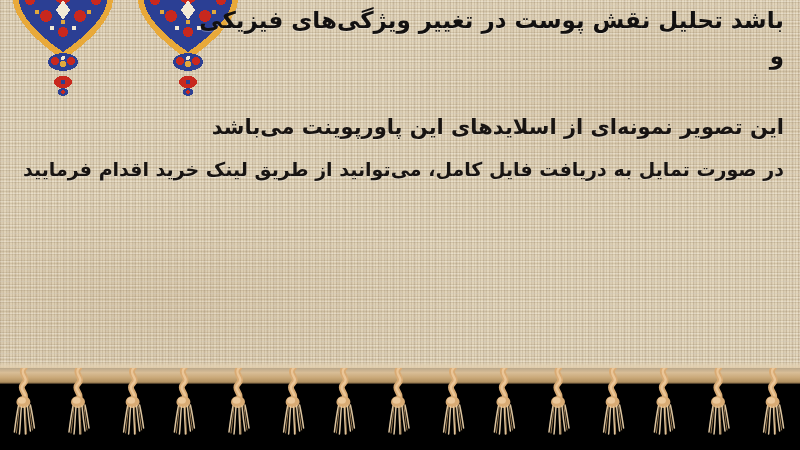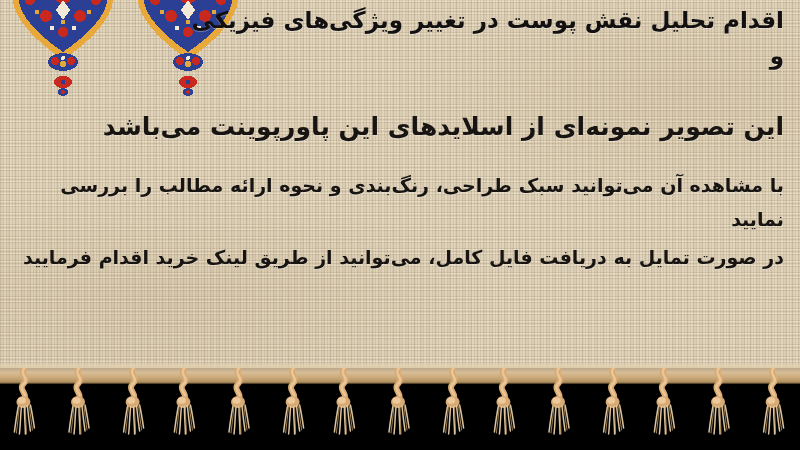--- a/index.html
+++ b/index.html
@@ -84,21 +84,21 @@
   }
   .body-block{
     position:absolute;right:16px;top:110px;width:770px;
     text-align:right;direction:rtl;
     color:#181412;
     font-family:"DejaVu Sans","Liberation Sans",sans-serif;
     font-weight:700;
     text-shadow:0 1px 0 rgba(255,255,255,.28);
   }
   .body-line{display:block;}
-  .body-line.l1{font-size:25px;line-height:34px;margin-bottom:24px;}
+  .body-line.l1{font-size:21px;line-height:34px;margin-bottom:8px;}
   .body-line.l2{font-size:19px;line-height:34px;margin-bottom:4px;}
   .body-line.l3{font-size:19px;line-height:34px;}
 </style>
 </head>
 <body>
 
 <div class="stage">
 
   <div class="carpet-field">
     <div class="weave"></div>
@@ -196,26 +196,25 @@
       <circle cx="20" cy="12" r="3" fill="#e0a83c"></circle>
       <circle cx="20" cy="6" r="2" fill="#f2ead6"></circle>
       <ellipse cx="20" cy="30" rx="9" ry="6" fill="#c8281e"></ellipse>
       <circle cx="20" cy="30" r="2.5" fill="#2b3f94"></circle>
       <ellipse cx="20" cy="40" rx="5" ry="4" fill="#2b3f94"></ellipse>
       <circle cx="20" cy="40" r="1.8" fill="#c8281e"></circle>
     </svg>
   </div>
 
   <div class="title-block">
-    <div>اقدام تحلیل نقش پوست در تغییر ویژگی‌های فیزیکی و</div>
+    <div>باشد تحلیل نقش پوست در تغییر ویژگی‌های فیزیکی و</div>
   </div>
 
   <div class="body-block">
     <span class="body-line l1">این تصویر نمونه‌ای از اسلایدهای این پاورپوینت می‌باشد</span>
-    <span class="body-line l2">با مشاهده آن می‌توانید سبک طراحی، رنگ‌بندی و نحوه ارائه مطالب را بررسی نمایید</span>
     <span class="body-line l3">در صورت تمایل به دریافت فایل کامل، می‌توانید از طریق لینک خرید اقدام فرمایید</span>
   </div>
 
   <div class="black-band"></div>
   <div class="carpet-edge"></div>
   <div class="fringe-row">
       <div class="tassel" style="left: 9.6px;"><svg viewBox="0 0 34 68" width="34" height="68">
           <g transform="translate(-1.6,0)">
             <path d="M16 0 C10 6 22 10 15 16 C9 22 21 26 15 32" fill="none" stroke="#d9ab74" stroke-width="6" stroke-linecap="round"></path>
             <path d="M16 0 C10 6 22 10 15 16 C9 22 21 26 15 32" fill="none" stroke="#f0cfa4" stroke-width="2.4" stroke-linecap="round" opacity=".75"></path>

